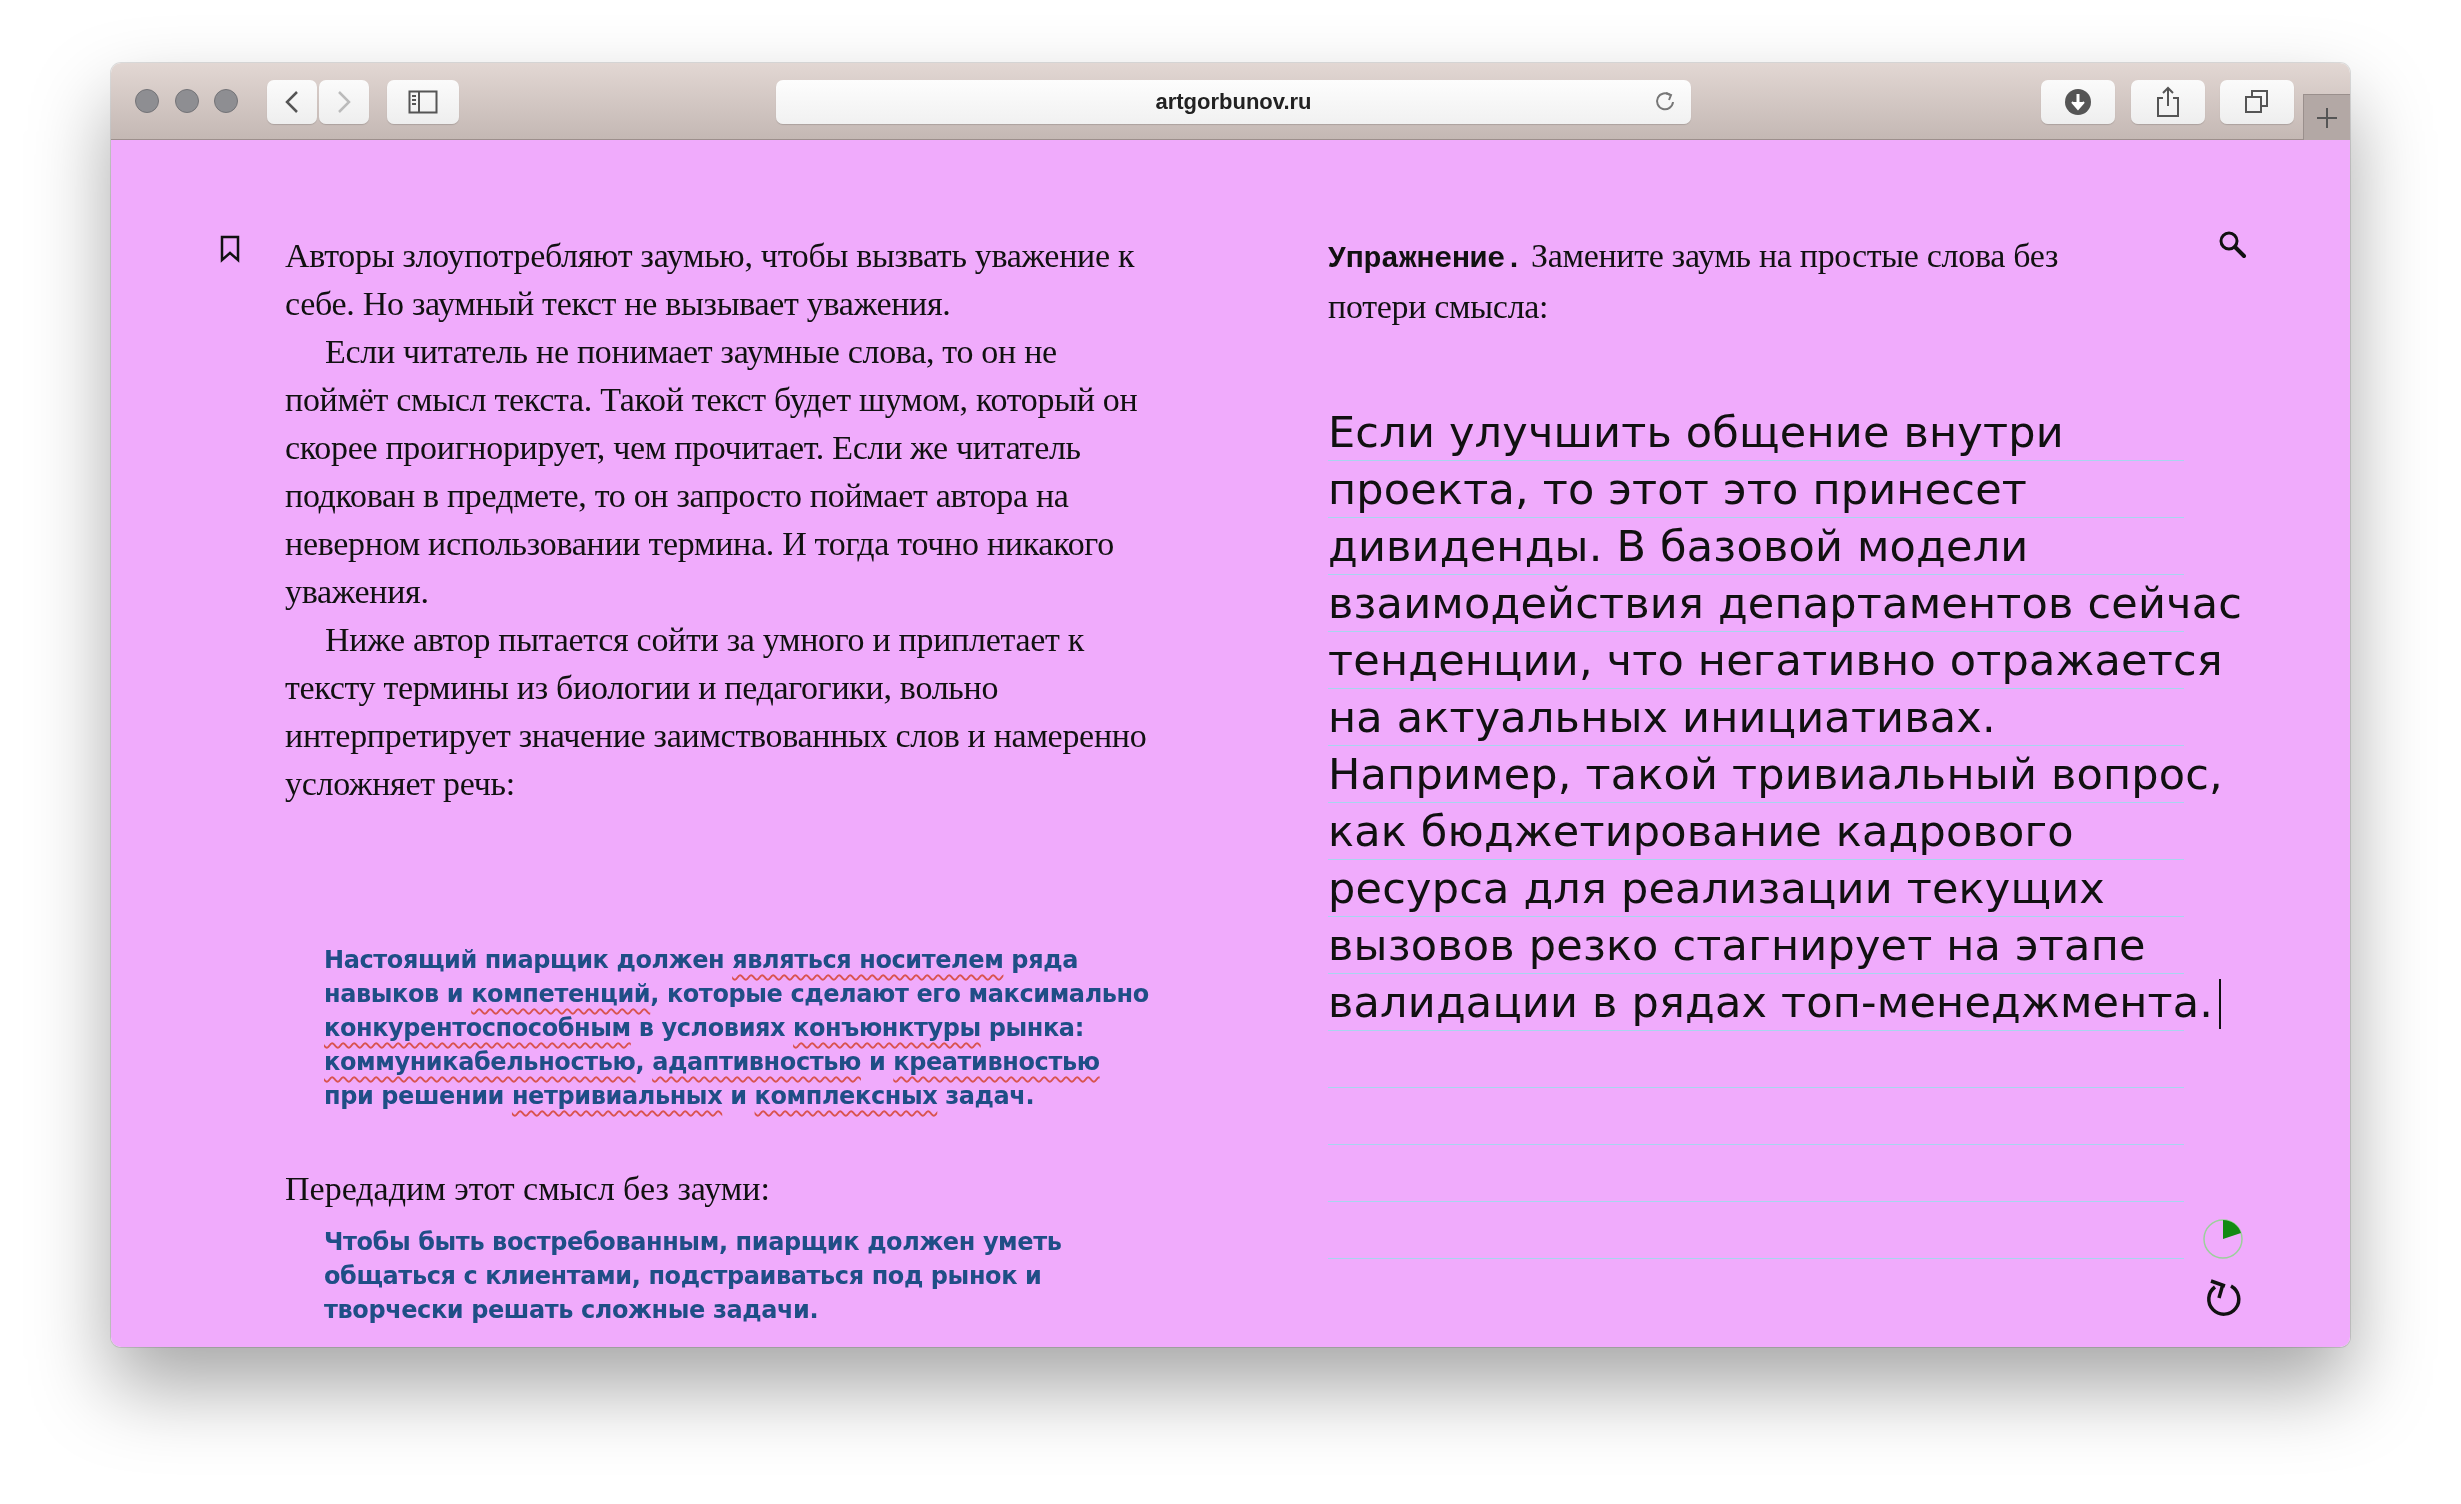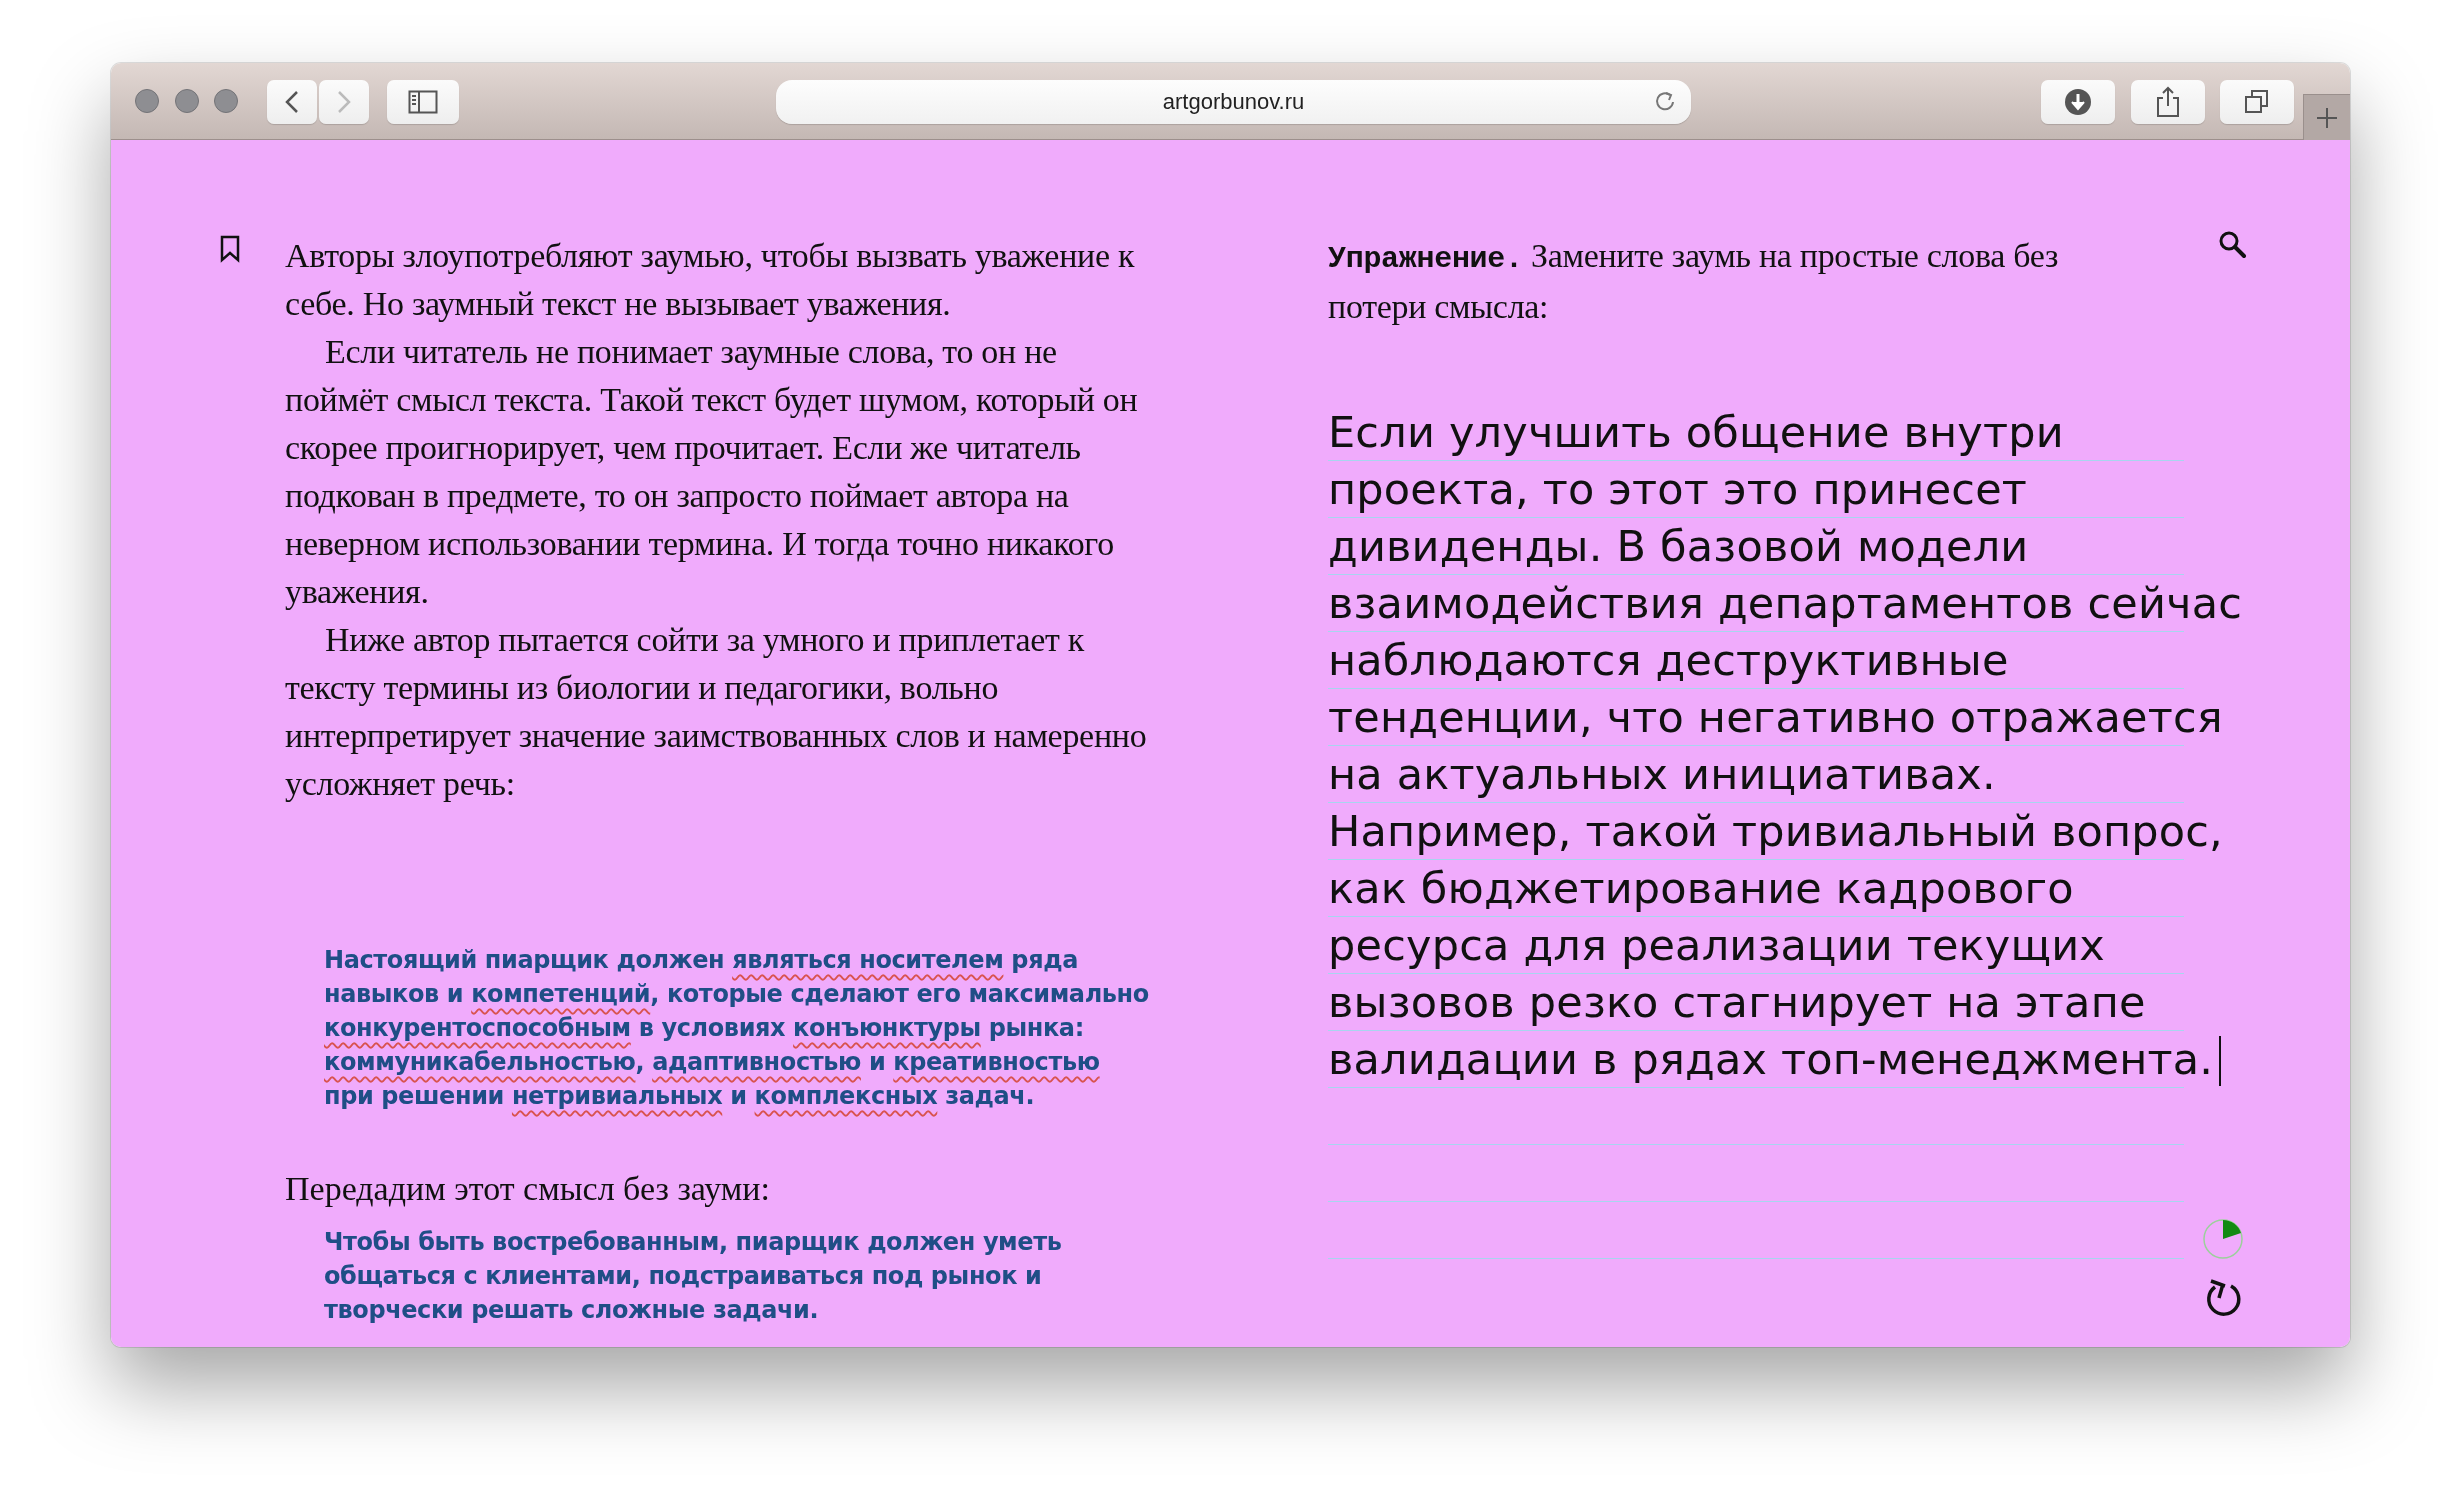--- a/index.html
+++ b/index.html
@@ -20,22 +20,23 @@
   }
   .traffic { position:absolute; top:26px; width:24px; height:24px; border-radius:50%;
     background:#8e8e92; border:1px solid #737377; box-sizing:border-box; }
   .tbtn {
     position:absolute; top:17px; height:44px; background:linear-gradient(#fbfbfb,#eeeeee);
     border-radius:7px; box-shadow:0 1px 1px rgba(0,0,0,0.15);
     display:flex; align-items:center; justify-content:center; color:#555;
   }
   .address {
     position:absolute; left:665px; top:17px; width:915px; height:44px;
-    background:linear-gradient(#fdfdfd,#f1f1f1); border-radius:16px;
+    background:linear-gradient(#fdfdfd,#f1f1f1); border-radius:7px;
     box-shadow:0 1px 1px rgba(0,0,0,0.15);
+    font-weight:bold;
   }
   .address .url {
     position:absolute; left:0; right:0; top:0; line-height:44px; text-align:center;
     font-size:22px; color:#222; font-family:"Liberation Sans", sans-serif;
   }
   .address .reload { position:absolute; right:14px; top:10px; width:24px; height:24px; }
   .newtab {
     position:absolute; right:0; top:31px; width:46px; height:46px;
     background:#b3a8a5; border-left:1px solid #9a8f8c; border-top:1px solid #9a8f8c;
     display:flex; align-items:center; justify-content:center;
@@ -159,21 +160,20 @@
     <div class="right-intro serif">
       <b>Упражнение.</b>
       <span>Замените заумь на простые слова без потери смысла:</span>
     </div>
 
     <div class="editor" id="editor">
       <span class="line">Если улучшить общение внутри</span>
       <span class="line">проекта, то этот это принесет</span>
       <span class="line">дивиденды. В базовой модели</span>
       <span class="line">взаимодействия департаментов сейчас</span>
-      <span class="line">наблюдаются деструктивные</span>
       <span class="line">тенденции, что негативно отражается</span>
       <span class="line">на актуальных инициативах.</span>
       <span class="line">Например, такой тривиальный вопрос,</span>
       <span class="line">как бюджетирование кадрового</span>
       <span class="line">ресурса для реализации текущих</span>
       <span class="line">вызовов резко стагнирует на этапе</span>
       <span class="line"><span>валидации в рядах топ-менеджмента.</span><span class="caret"></span></span>
     </div>
 
     <svg class="icon" style="left:2090px;top:1077px" width="44" height="44" viewBox="0 0 44 44">

